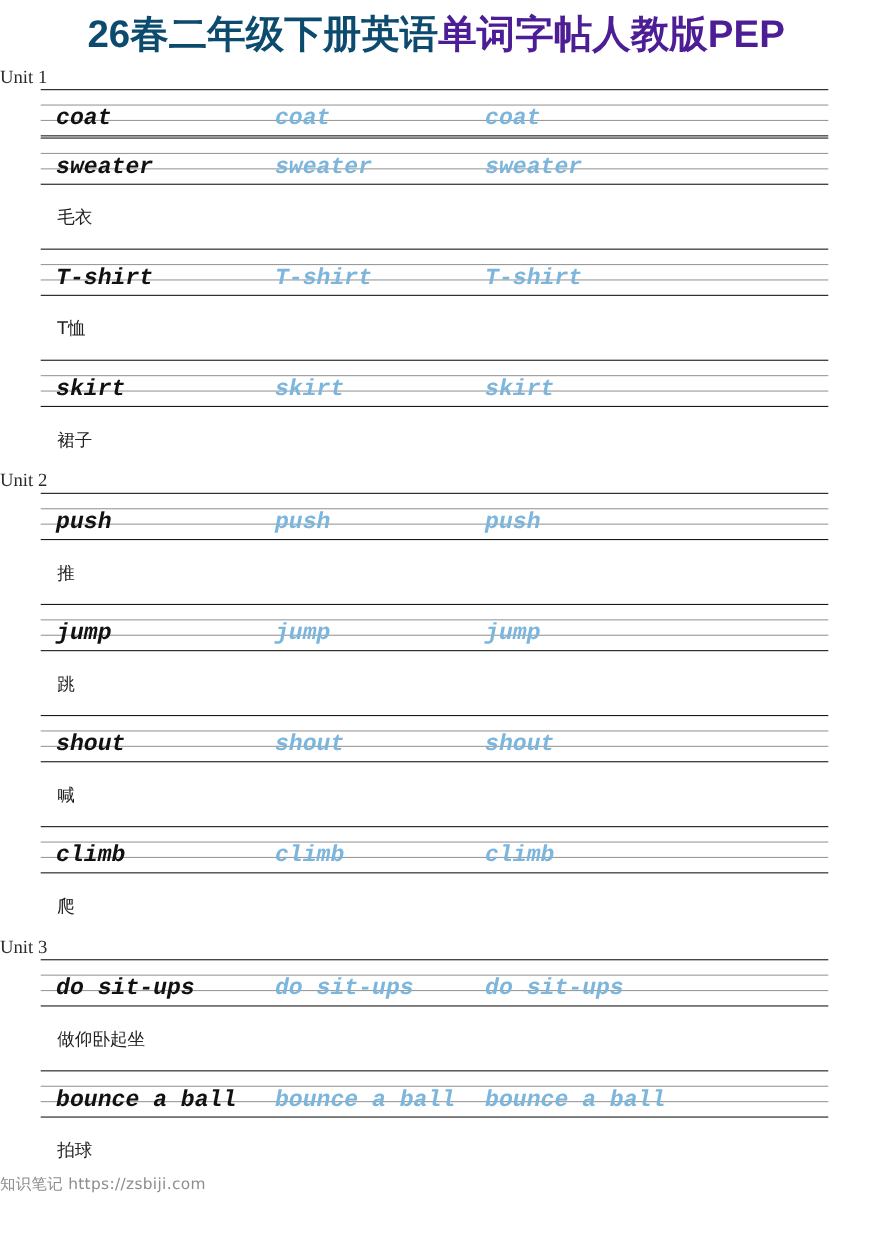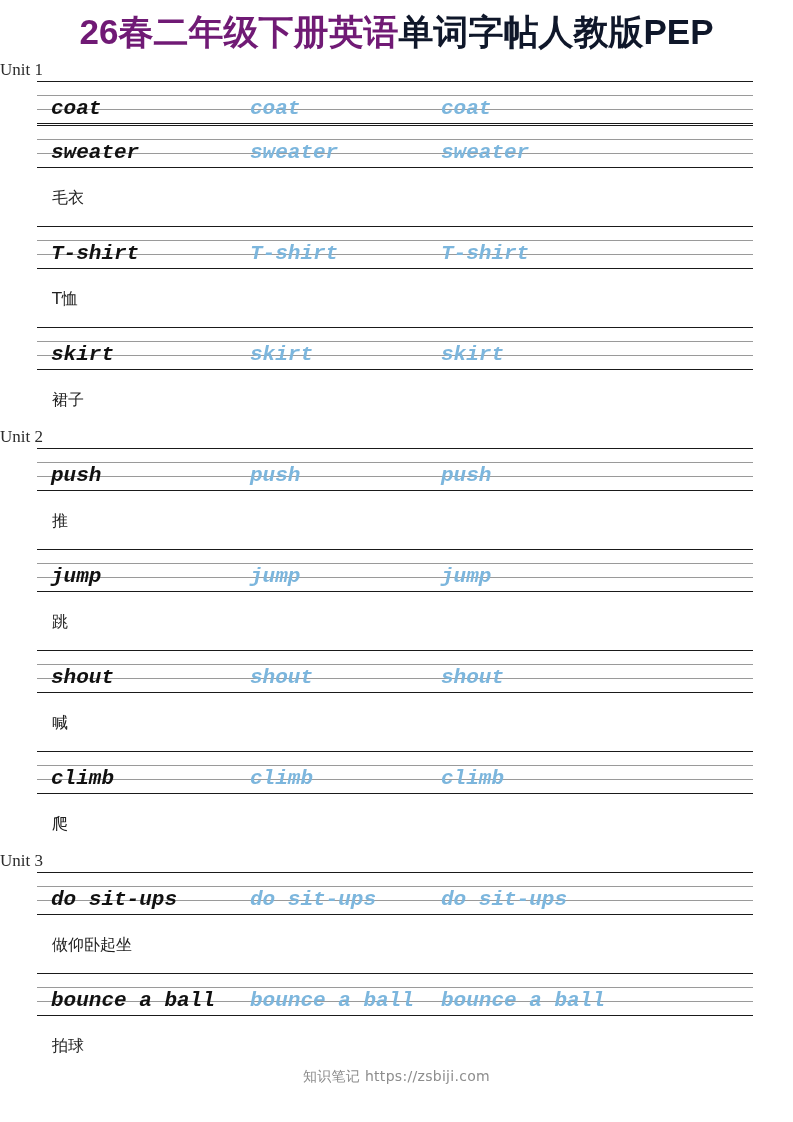--- a/index.html
+++ b/index.html
@@ -27,22 +27,22 @@
     text-align: center;
     font-family: "Liberation Sans", sans-serif;
     font-weight: bold;
     font-size: 35px;
     letter-spacing: 0px;
     line-height: 1;
     padding-top: 14px;
     white-space: nowrap;
     color: #111111;
   }
-  .title .t-black { color: #701a75; }
-  .title .t-red   { color: #0f172a; }
+  .title .t-black { color: #0c4a6e; }
+  .title .t-red   { color: #4c1d95; }
 
   
   .unit-label {
     font-family: "Liberation Serif", serif;
     font-size: 17px;
     color: #2b2b2b;
     line-height: 1;
     margin-top: 12px;
     margin-bottom: 3px;
   }
@@ -104,21 +104,21 @@
     margin-top: 21px;
     margin-bottom: 20px;
     white-space: nowrap;
   }
 
   
   .footer {
     position: absolute;
     left: 0;
     width: 100%;
-    text-align: center;
+    text-align: left;
   }
   .footer-watermark {
     top: 1068px;
     font-family: "DejaVu Sans", sans-serif;
     font-size: 14px;
     color: #8d8d8d;
     letter-spacing: 0.3px;
   }
   .footer-pager {
     top: 1096px;

